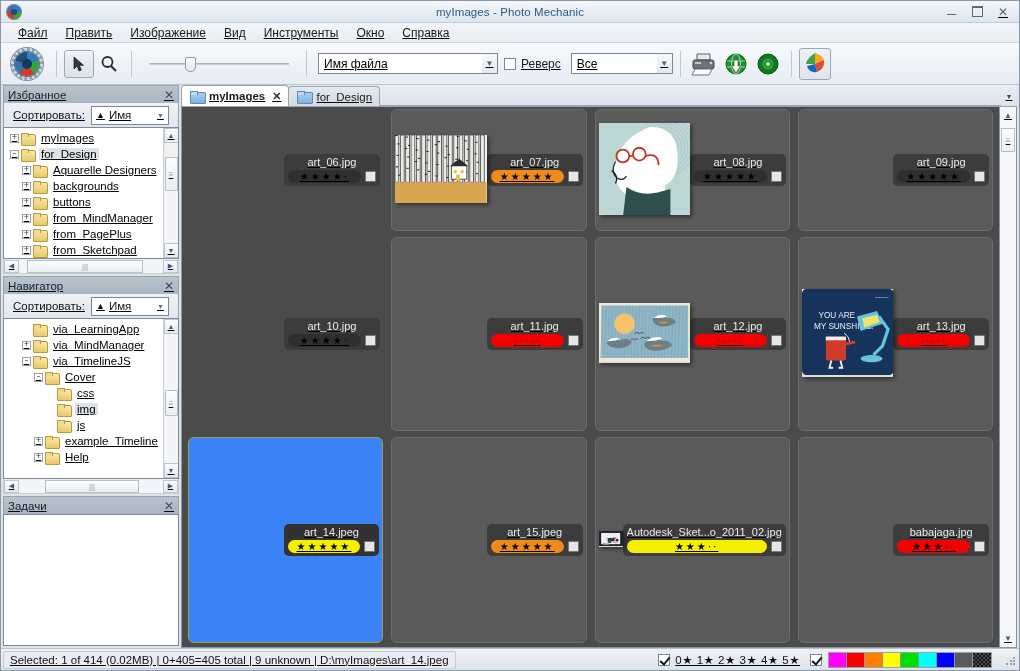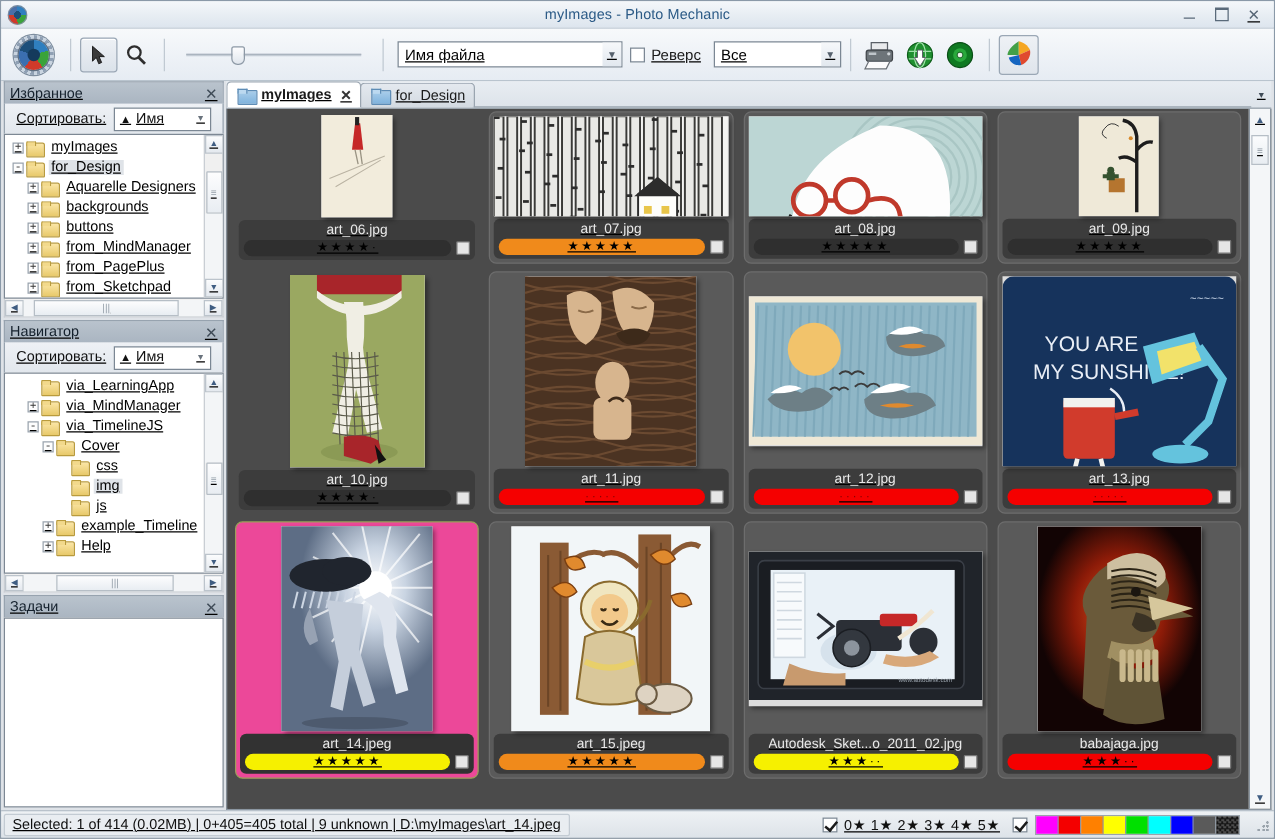--- a/index.html
+++ b/index.html
@@ -233,26 +233,26 @@
     flex:1 1 auto;min-width:0;background:#4b4b4b;
     display:grid;grid-template-columns:repeat(4,1fr);
     grid-template-rows:128px 200px 212px;
     gap:0;padding:0 2px;overflow:hidden;
   }
   .cell{
     position:relative;display:flex;flex-direction:column;align-items:center;
     padding:2px 4px 4px 4px;min-width:0;
   }
   .thumbcard{
-    width:100%;height:100%;border-radius:6px;display:flex;flex-direction:column;
+    width:100%;height:100%;border-radius:6px;display:flex;flex-direction:row;
     align-items:center;justify-content:flex-end;padding:3px;position:relative;
   }
   .thumbcard.plain{background:transparent;}
   .thumbcard.boxed{background:#5a5a5a;border:1px solid #6d6d6d;}
-  .thumbcard.selected{background:#ec4899;border:1px solid #9aa05a;}
+  .thumbcard.selected{background:#3b82f6;border:1px solid #9aa05a;}
   .imgwrap{
     flex:1 1 auto;display:flex;align-items:center;justify-content:center;width:100%;min-height:0;
     padding-bottom:2px;
   }
   .imgwrap .ph{
     max-width:100%;max-height:100%;box-shadow:2px 2px 4px rgba(0,0,0,.45);
     background:#ddd;position:relative;overflow:hidden;
   }
   .meta{
     width:100%;background:#3c3c3c;border-radius:5px;padding:2px 4px 3px 4px;
@@ -314,20 +314,29 @@
   <div class="titlebar">
     <div class="app-logo"></div>
     <div class="title-text">myImages - Photo Mechanic</div>
     <div class="wincontrols">
       <div class="wc-min"></div>
       <div class="wc-max"></div>
       <div class="wc-close">✕</div>
     </div>
   </div>
 
+  <div class="menubar">
+    <span>Файл</span>
+    <span>Править</span>
+    <span>Изображение</span>
+    <span>Вид</span>
+    <span>Инструменты</span>
+    <span>Окно</span>
+    <span>Справка</span>
+  </div>
 
   <div class="toolbar">
     <div class="tb-logo">
       <div class="gear"></div>
         <div class="inner"></div>
         <div class="hole"></div>
     </div>
     <div class="tb-sep"></div>
 
     <div class="tb-btn active">

